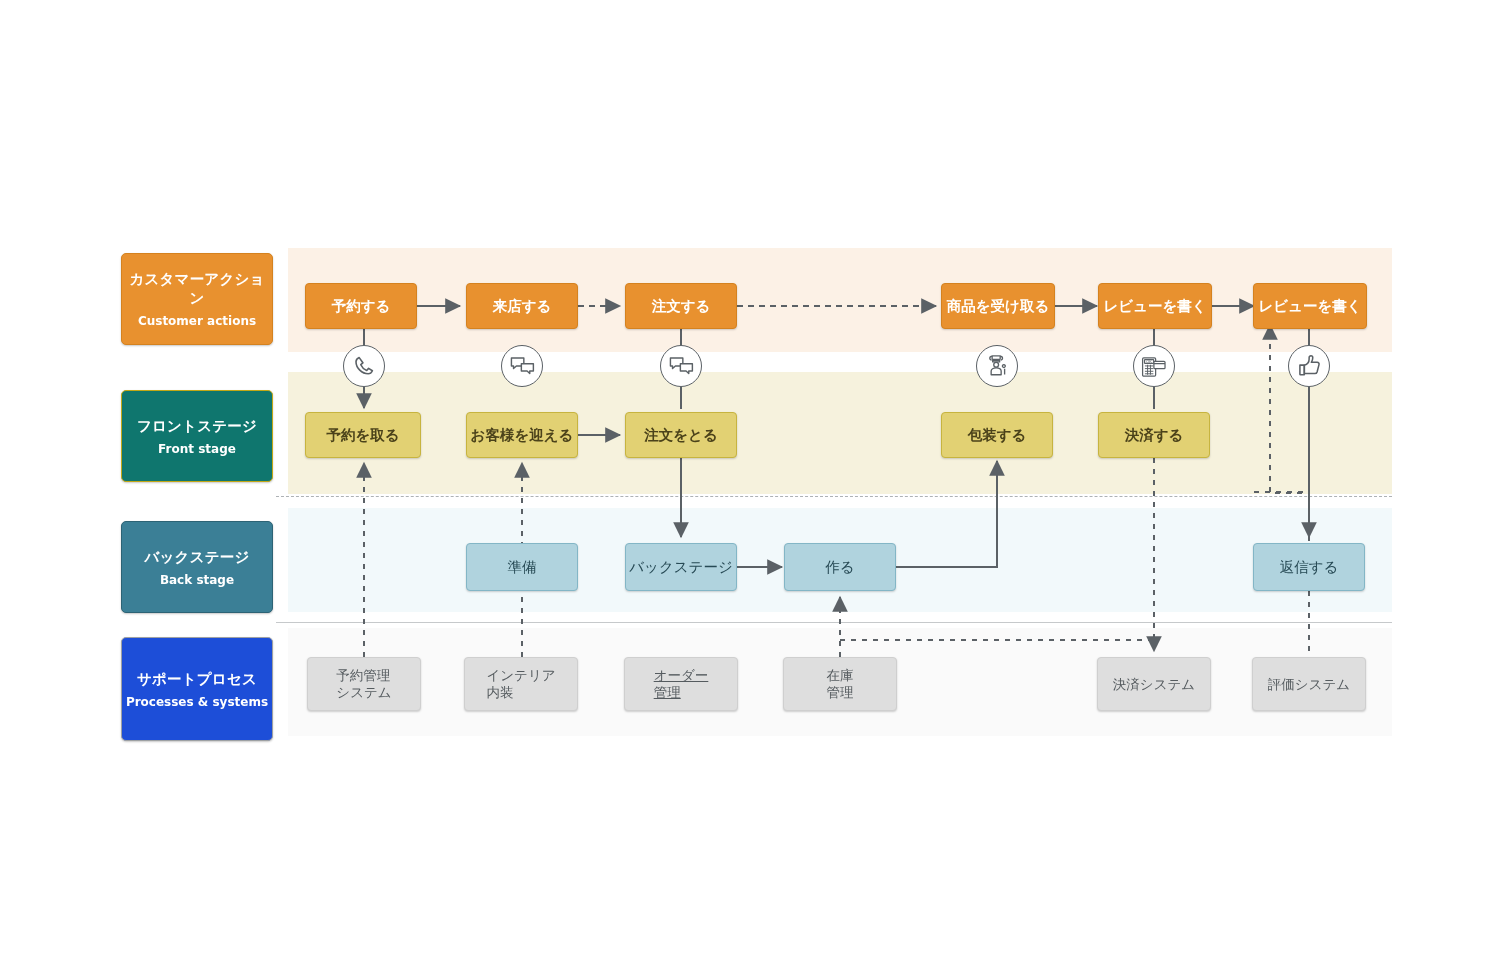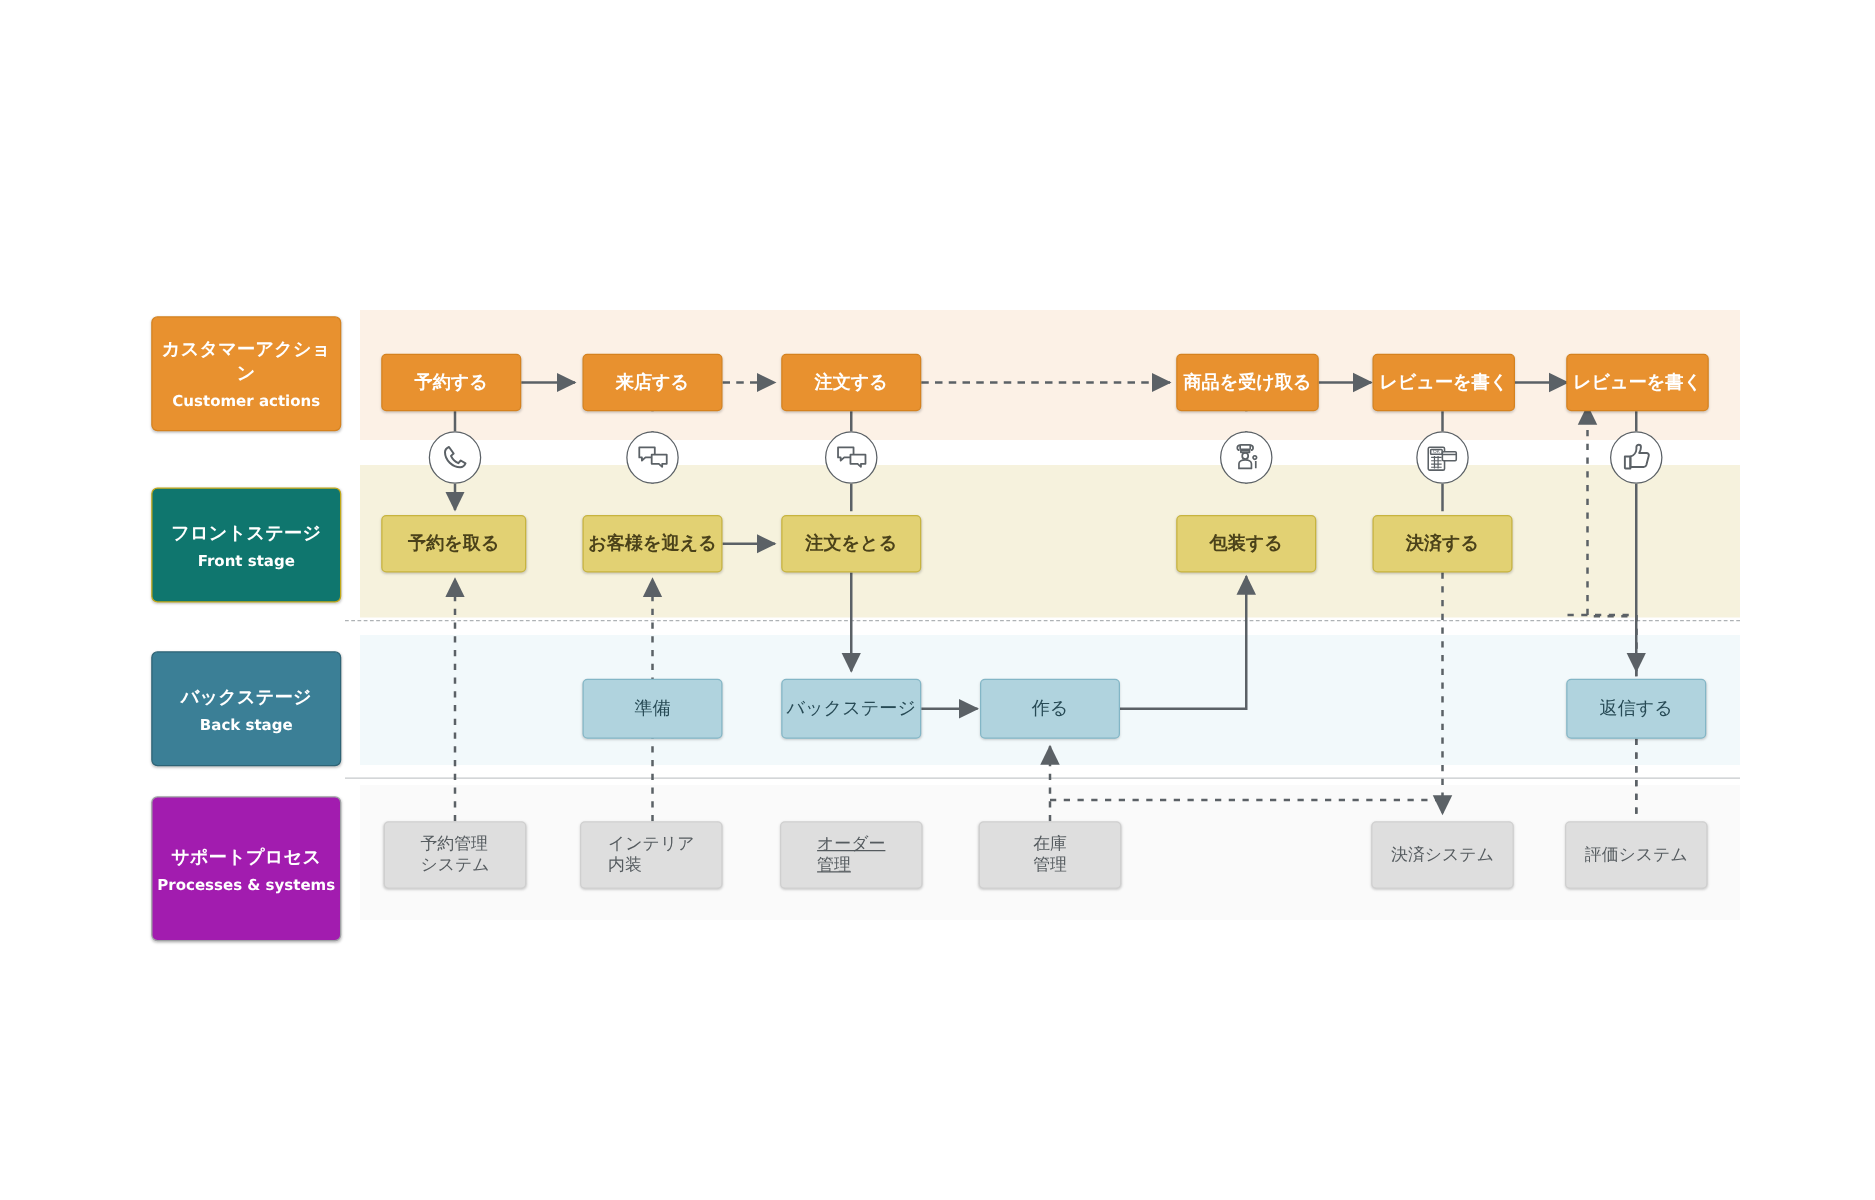--- a/index.html
+++ b/index.html
@@ -28,21 +28,21 @@
     position: absolute; left: 121px; width: 152px;
     border-radius: 5px; display: flex; flex-direction: column;
     align-items: center; justify-content: center; gap: 6px;
     color: #fff; text-align: center; box-shadow: 0 1px 2px rgba(0,0,0,.22);
   }
   .legend .jp { font-size: 14.5px; font-weight: 700; letter-spacing: .2px; }
   .legend .en { font-size: 12px; font-weight: 700; }
   .legend-customer { top: 253px; height: 92px; background:#e8912f; border:1px solid #d5821f; }
   .legend-front    { top: 390px; height: 92px; background:#0f766e; border:1px solid #c2a816; }
   .legend-back     { top: 521px; height: 92px; background:#3b7f96; border:1px solid #2d6375; }
-  .legend-support  { top: 637px; height: 116px; background:#a21caf; border:1px solid #9ea1a3; }
+  .legend-support  { top: 637px; height: 104px; background:#1d4ed8; border:1px solid #9ea1a3; }
 
   
   .node {
     position: absolute; border-radius: 4px;
     display: flex; align-items: center; justify-content: center;
     text-align: left; line-height: 1.25;
     box-shadow: 0 1px 2px rgba(0,0,0,.18);
   }
   .node-customer {
     background:#e8912f; border:1px solid #d5821f; color:#ffffff;

